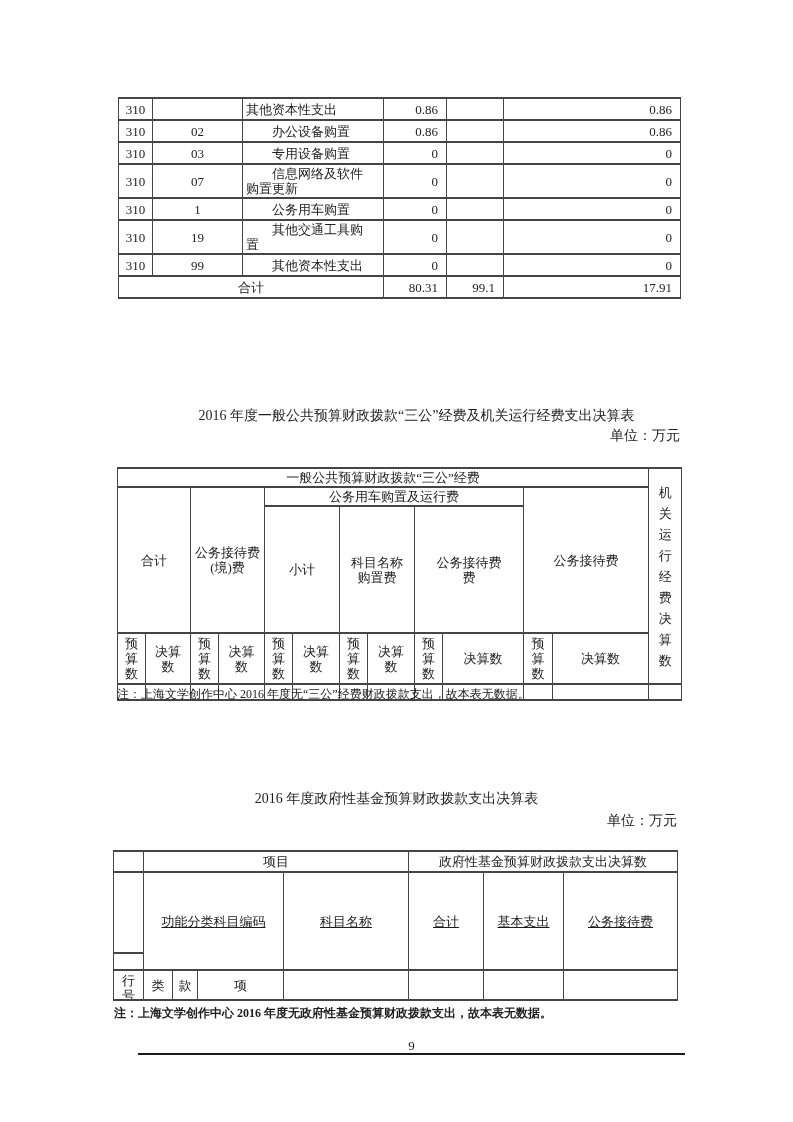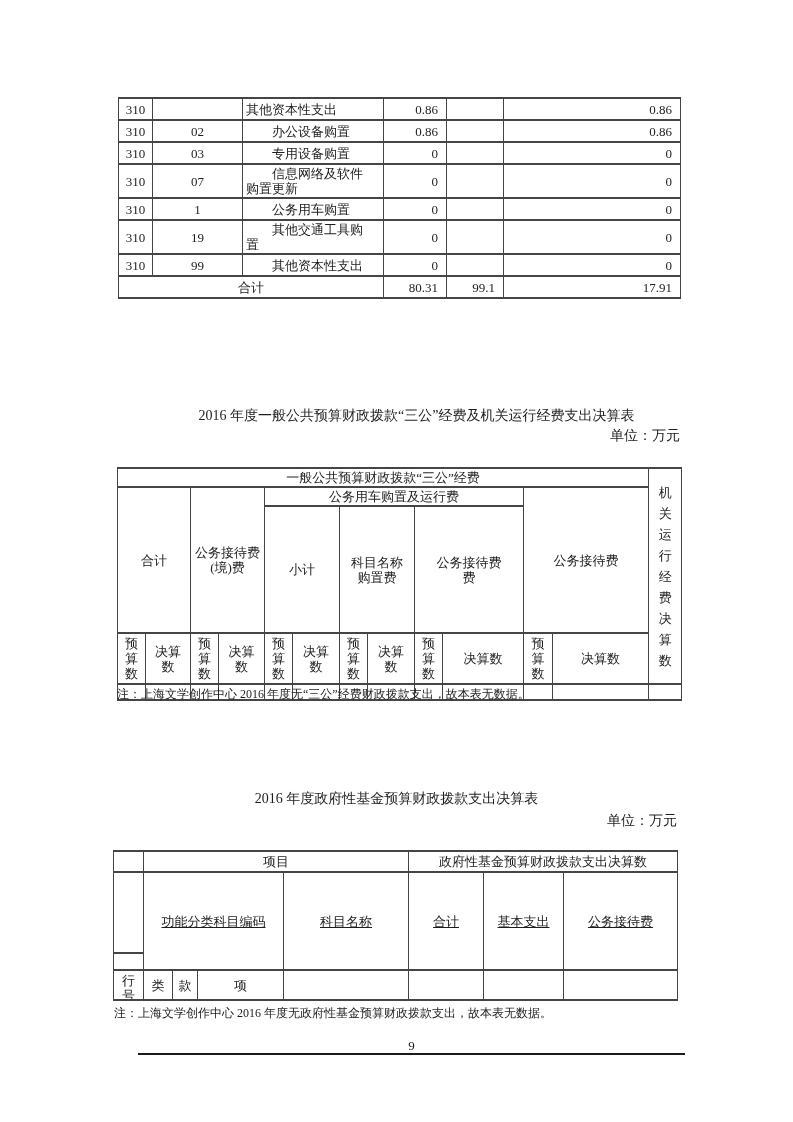--- a/index.html
+++ b/index.html
@@ -263,16 +263,16 @@
     <td>款</td>
     <td>项</td>
     <td></td>
     <td></td>
     <td></td>
     <td></td>
   </tr>
 </tbody>
   </table>
 
-<div class="abs note" style="left:114px; top:1005px;">注：上海文学创作中心 2016 年度无政府性基金预算财政拨款支出，故本表无数据。</div>
+<div class="abs note" style="left:114px; top:1005px;font-weight:bold;">注：上海文学创作中心 2016 年度无政府性基金预算财政拨款支出，故本表无数据。</div>
 
 <div class="abs page-num" style="top:1038px;">9</div>
 <div class="abs footer-rule" style="top:1053px;"></div>
 
 </body></html>

